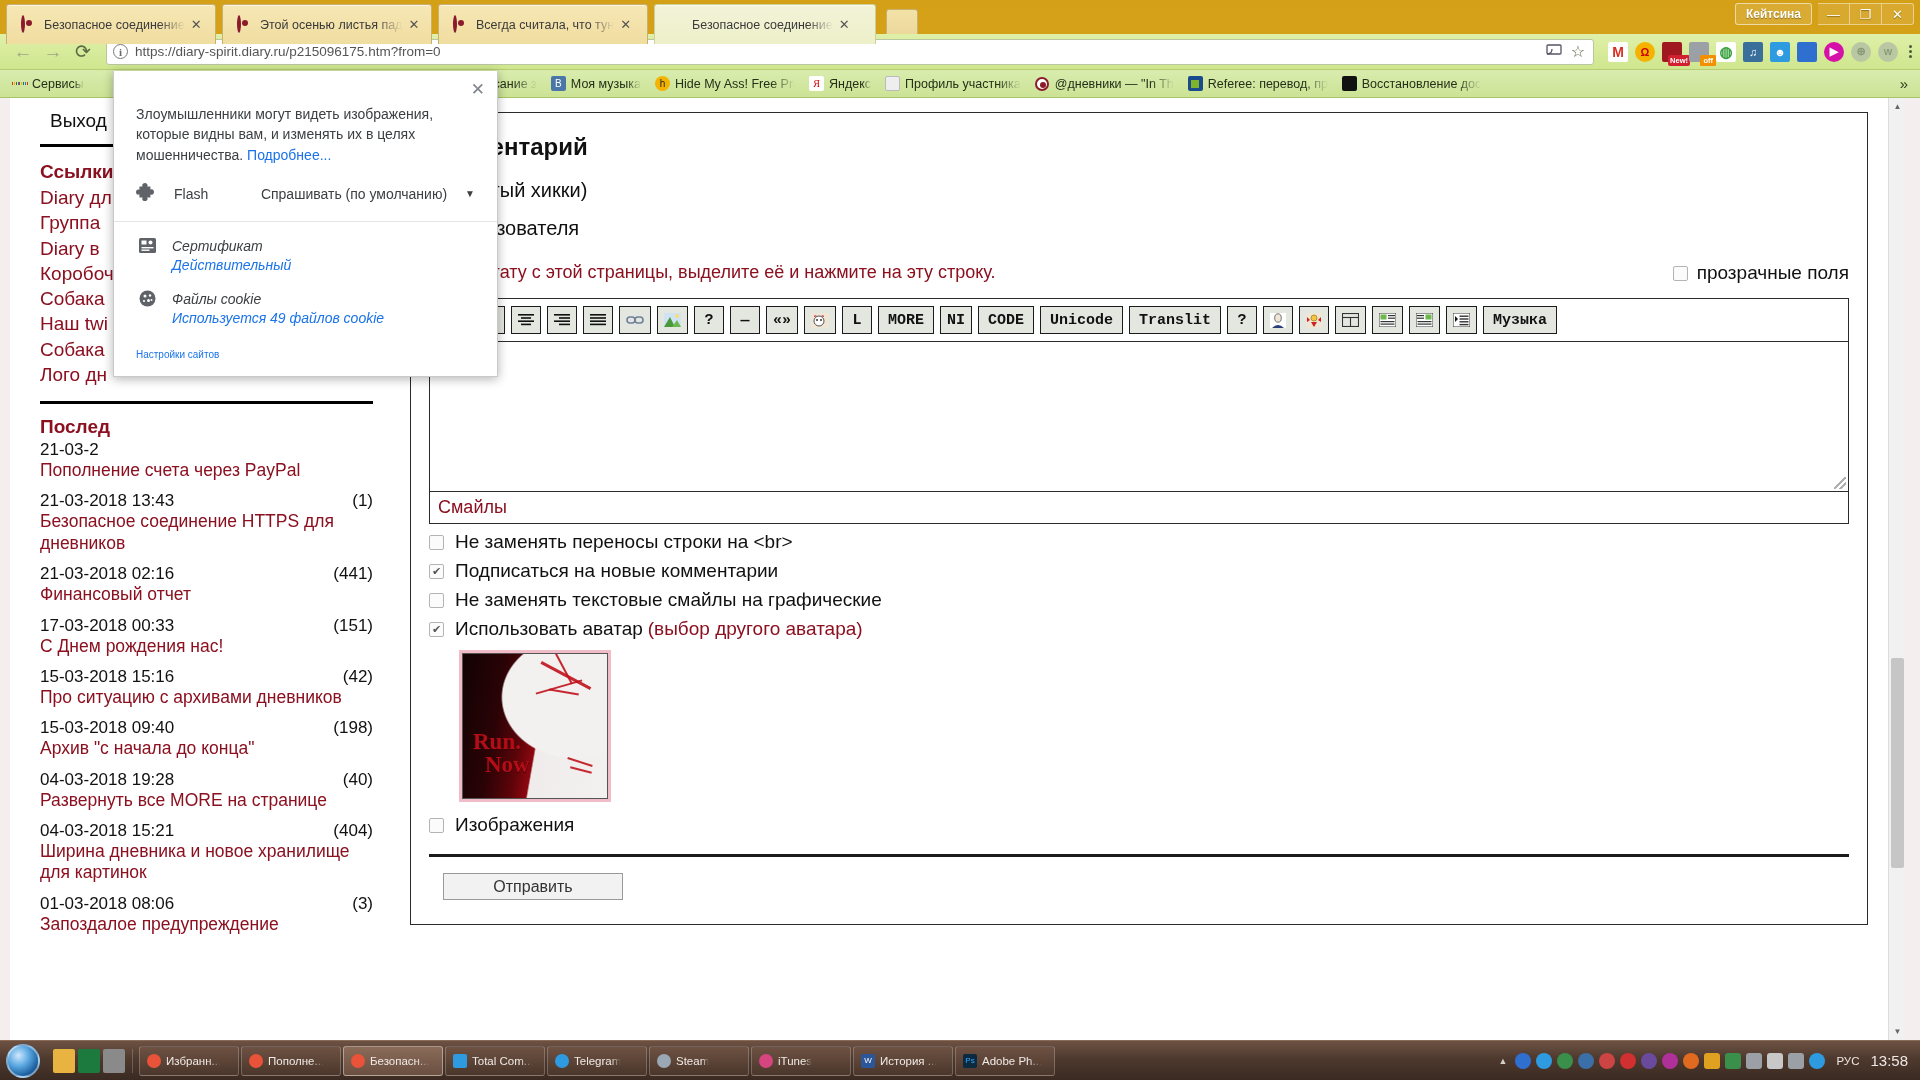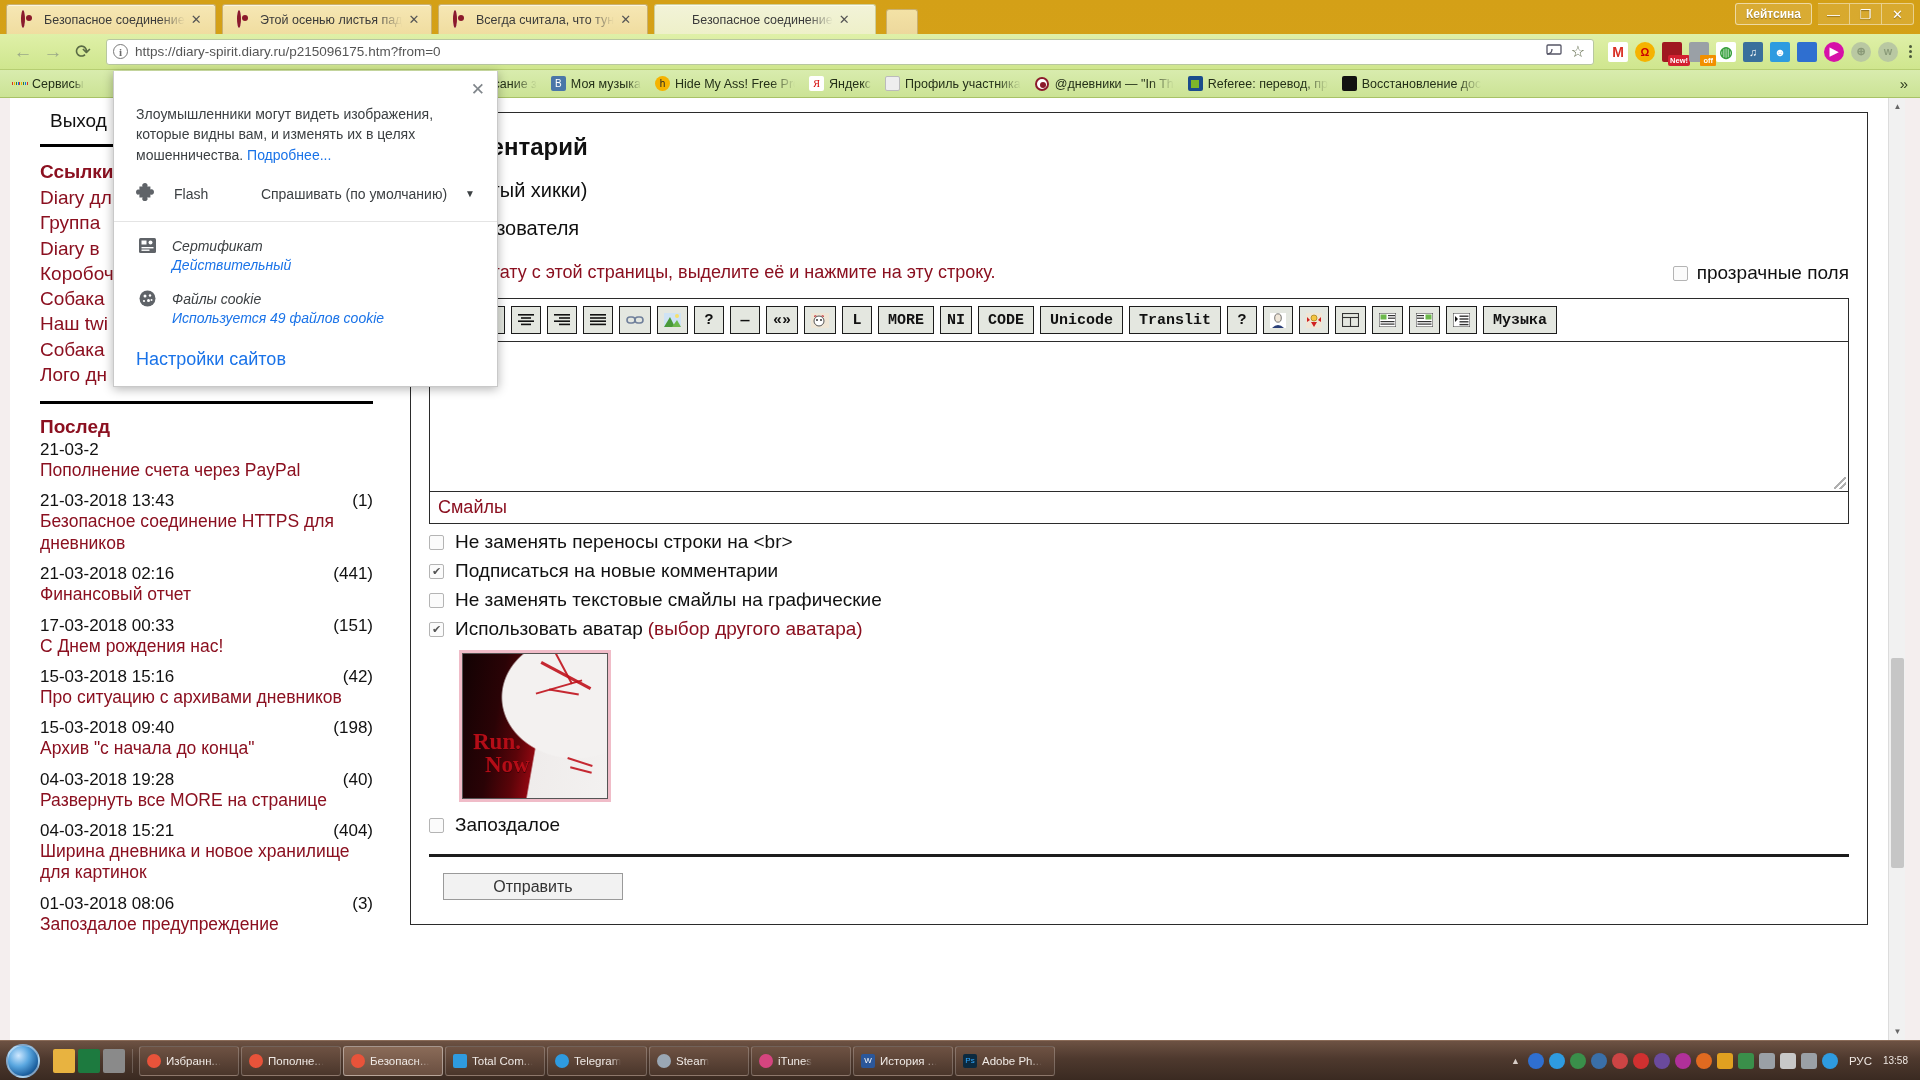--- a/index.html
+++ b/index.html
@@ -18,21 +18,21 @@
   }
 
   
   .tabstrip {
     position: relative;
     height: 34px;
     padding-left: 6px;
   }
   .tab {
     position: absolute; top: 4px;
-    height: 30px;
+    height: 40px;
     display: flex; align-items: center;
     padding: 0 8px 0 14px;
     border-top-left-radius: 3px; border-top-right-radius: 3px;
     transform: skewX(0deg);
     font-size: 12.5px; color: #3a3a3a;
     overflow: hidden;
     box-shadow: inset 0 1px 0 rgba(255,255,255,.6);
   }
   .tab.bg  { background: linear-gradient(to bottom,#f6e7b4,#f0dda0); border:1px solid #c9b070; border-bottom:none;}
   .tab.sel { background: linear-gradient(to bottom,#f2f3d8,#eef0c9); border:1px solid #cfcf9a; border-bottom:none;}
@@ -206,21 +206,21 @@
   .sec-body{margin-top:15px;line-height:1.45;font-size:14px;color:#3c4043;}
   .lnk{color:#1a73e8;}
   .sec-flash{display:flex;align-items:center;margin-top:18px;padding-bottom:16px;}
   .flash-ico{width:24px;height:22px;margin-right:14px;color:#5f6368;}
   .sec-sel{margin-left:auto;display:flex;align-items:center;gap:18px;font-size:14px;color:#3c4043;}
   .sec-divider{border-top:1px solid #e4e4e4;margin:0 -22px;}
   .sec-row{display:flex;align-items:flex-start;margin-top:15px;font-style:italic;}
   .sec-row .ri{width:22px;margin-right:14px;color:#5f6368;display:flex;justify-content:center;}
   .sec-row .rt{font-size:14px;color:#3c4043;line-height:1.35;}
   .sec-row .rs{display:block;color:#1a73e8;font-size:14px;}
-  .sec-foot{margin-top:22px;font-size:18px;}
+  .sec-foot{margin-top:22px;font-size:10px;}
 
   
   .taskbar{
     position:absolute;left:0;bottom:0;width:1920px;height:40px;
     background: linear-gradient(to bottom,#6d5243 0%,#4e392e 45%,#3a2a21 100%);
     display:flex;align-items:center;
     border-top:1px solid #8a6b58;
   }
   .start{width:46px;height:40px;display:flex;align-items:center;justify-content:center;}
   .start .orb{width:34px;height:34px;border-radius:50%;
@@ -231,21 +231,21 @@
   .tasks{display:flex;align-items:center;gap:2px;padding-left:6px;}
   .task{height:30px;min-width:100px;max-width:108px;display:flex;align-items:center;gap:5px;padding:0 7px;
     background: linear-gradient(to bottom,#6e5243,#4a362b); border:1px solid rgba(255,255,255,.22);
     border-radius:3px; color:#f0eae6; font-size:11.5px; overflow:hidden; white-space:nowrap;}
   .task.active{background:linear-gradient(to bottom,#8a6b58,#6a4f41); border-color:rgba(255,255,255,.4);}
   .task .tl{overflow:hidden;-webkit-mask-image:linear-gradient(to right,#000 78%,transparent 100%);mask-image:linear-gradient(to right,#000 78%,transparent 100%);}
   .task .ti{width:14px;height:14px;flex:0 0 14px;border-radius:2px;display:flex;align-items:center;justify-content:center;font-size:8px;color:#fff;}
   .tray{margin-left:auto;display:flex;align-items:center;gap:5px;padding-right:12px;}
   .tray .ti2{width:16px;height:16px;border-radius:3px;}
   .tray-lang{color:#efe7e2;font-size:11.5px;margin:0 6px;}
-  .tray-clock{color:#efe7e2;font-size:10px;}
+  .tray-clock{color:#efe7e2;font-size:15px;}
   .tray-arrow{color:#d8cec8;font-size:9px;margin-right:3px;}
 </style>
 </head>
 <body>
 
 <div id="browser-window">
 
   <div class="tabstrip">
 
     <div class="tab bg" style="left:6px;width:210px;">
@@ -648,21 +648,21 @@
               <span class="av-streak" style="left:60%;top:26%;width:30px;height:1.6px;transform:rotate(10deg);"></span>
               <span class="av-streak" style="left:72%;top:74%;width:26px;height:2px;transform:rotate(18deg);"></span>
               <span class="av-streak" style="left:74%;top:80%;width:22px;height:1.6px;transform:rotate(14deg);"></span>
               <span class="av-text" style="top:52%;">Run.</span>
               <span class="av-text" style="top:68%;left:22px;">Now</span>
             </div>
           </div>
 
           <div class="chk-row" style="margin-top:12px;">
             <span class="chk"></span>
-            <span>Запоздалое</span>
+            <span>Изображения</span>
           </div>
 
           <div class="sep-rule"></div>
 
           <div class="submit-btn">Отправить</div>
         </div>
       </div>
 
       <div class="vscroll">
         <span class="arw up">▲</span>

